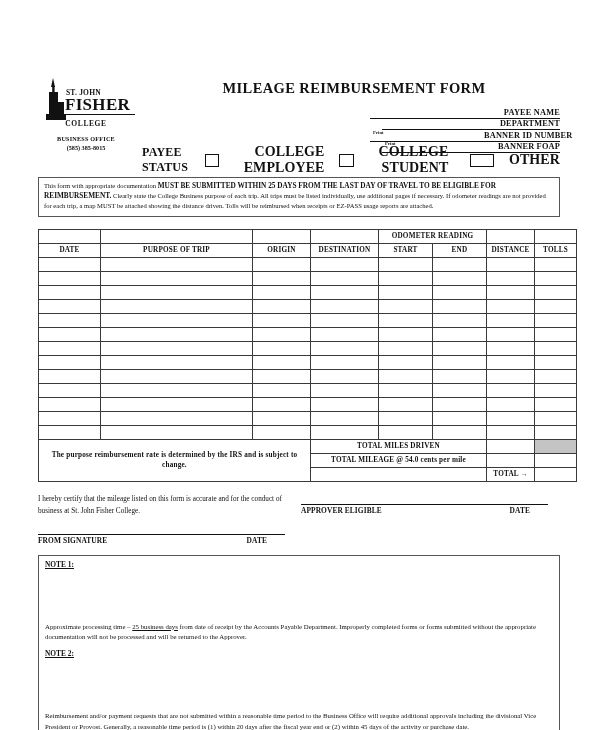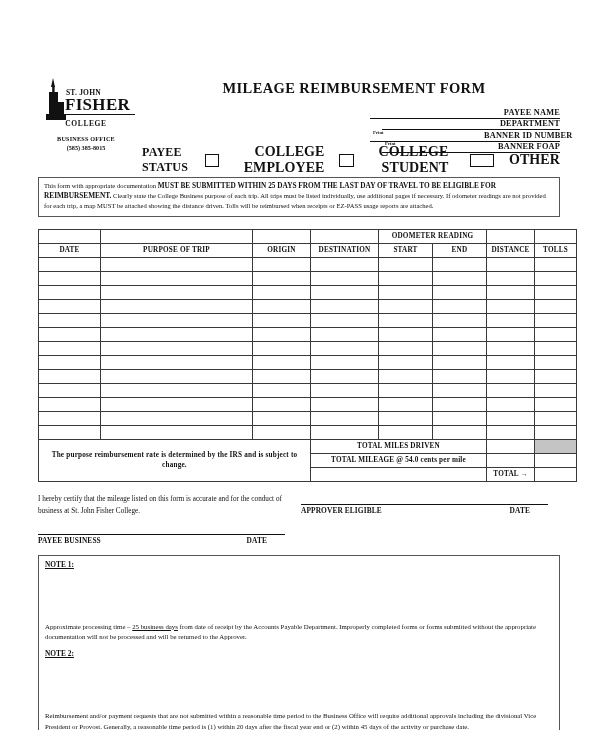--- a/index.html
+++ b/index.html
@@ -552,21 +552,21 @@
           <td></td>
         </tr>
       </tbody>
     </table>
   </div>
 
   <div class="cert">
     <div class="cert-col">
       <div class="cert-text">I hereby certify that the mileage listed on this form is accurate and for the conduct of business at St. John Fisher College.</div>
       <div class="sig-line">
-        <span>PAYEE BUSINESS</span>
+        <span>FROM SIGNATURE</span>
         <span class="sig-date">DATE</span>
       </div>
     </div>
     <div class="cert-col">
       <div class="sig-line">
         <span>APPROVER ELIGIBLE</span>
         <span class="sig-date">DATE</span>
       </div>
     </div>
   </div>

